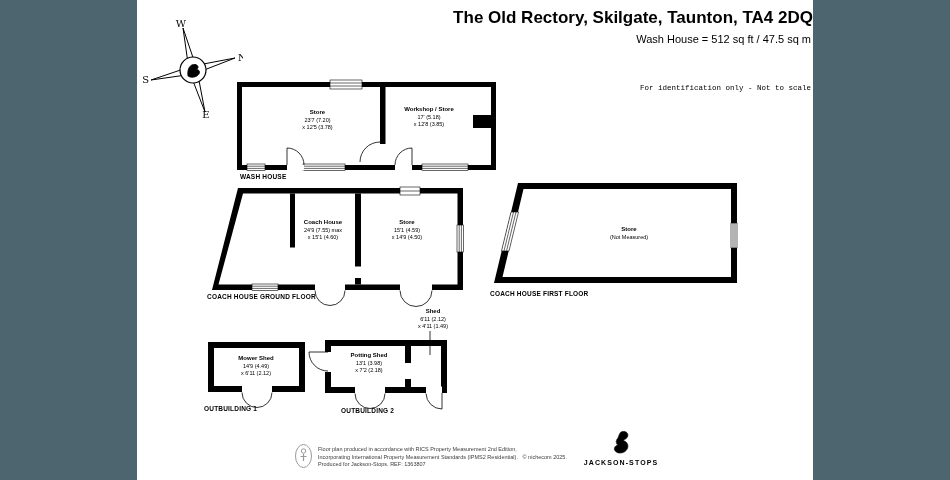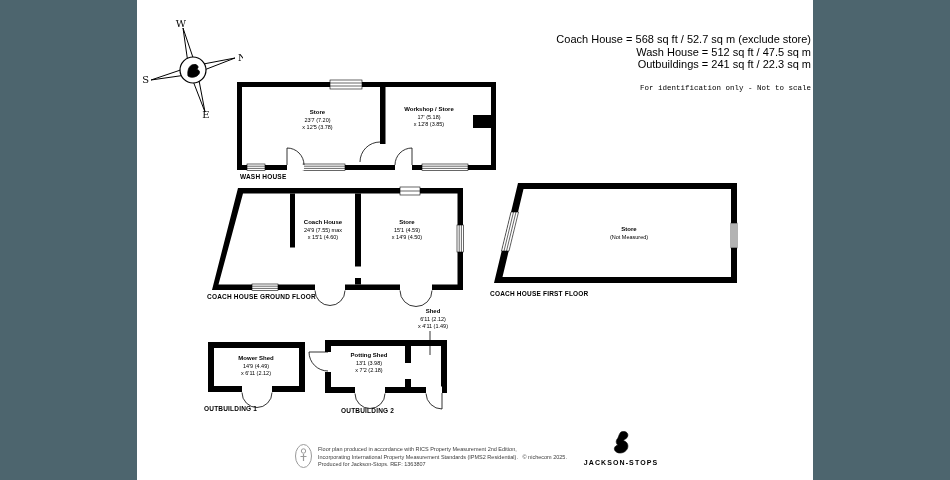--- a/index.html
+++ b/index.html
@@ -35,24 +35,23 @@
     font-size:7px;font-weight:bold;letter-spacing:1.1px;color:#000;white-space:nowrap;
   }
   svg{display:block;}
 </style>
 </head>
 <body>
 
 <div id="canvas">
   <div class="paper"></div>
 
+  <div class="title">The Old Rectory, Skilgate, Taunton, TA4 2DQ</div>
   <div class="areas">
-    <div>Coach House = 568 sq ft / 52.7 sq m (exclude store)</div>
     <div>Wash House = 512 sq ft / 47.5 sq m</div>
-    <div>Outbuildings = 241 sq ft / 22.3 sq m</div>
   </div>
   <div class="small-disclaimer">For identification only - Not to scale</div>
 
   <svg class="abs" style="left:143px;top:18px;" width="100" height="100" viewBox="0 0 100 100">
     <g stroke="#000" stroke-width="1" fill="#fff">
       <polygon points="40,10 53.9,51.1 46.1,52.9"></polygon>
       <polygon points="92,40 51.1,55.9 48.9,48.2"></polygon>
       <polygon points="8,62 50.9,55.9 49.1,48.1"></polygon>
       <polygon points="62,94 53.8,50.9 46.2,53.1"></polygon>
     </g>

